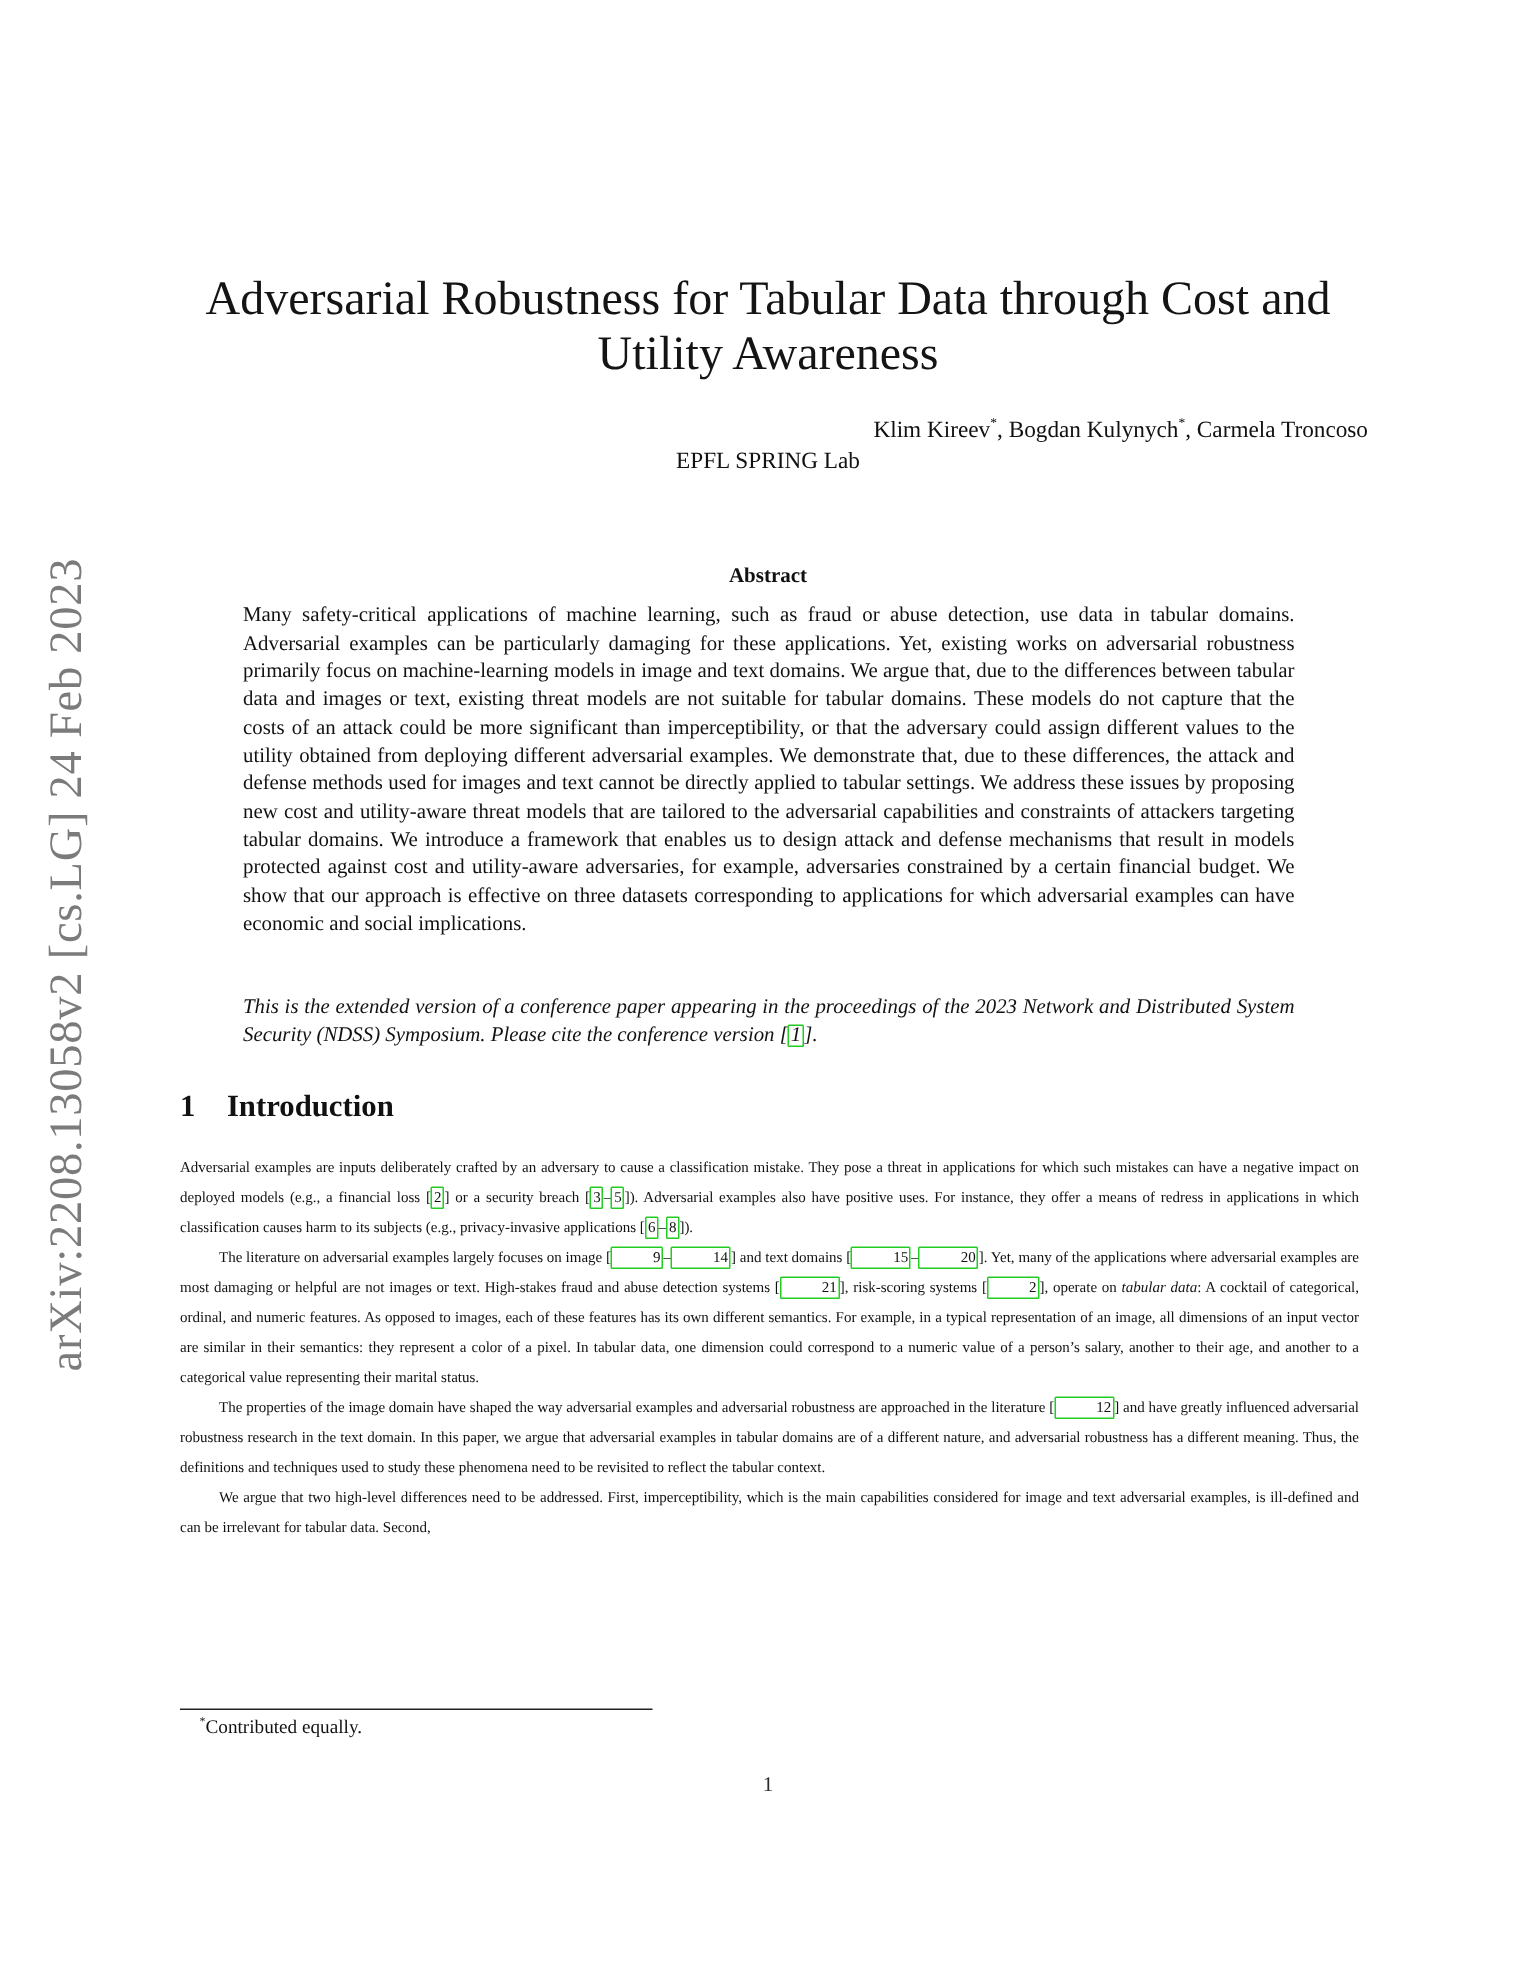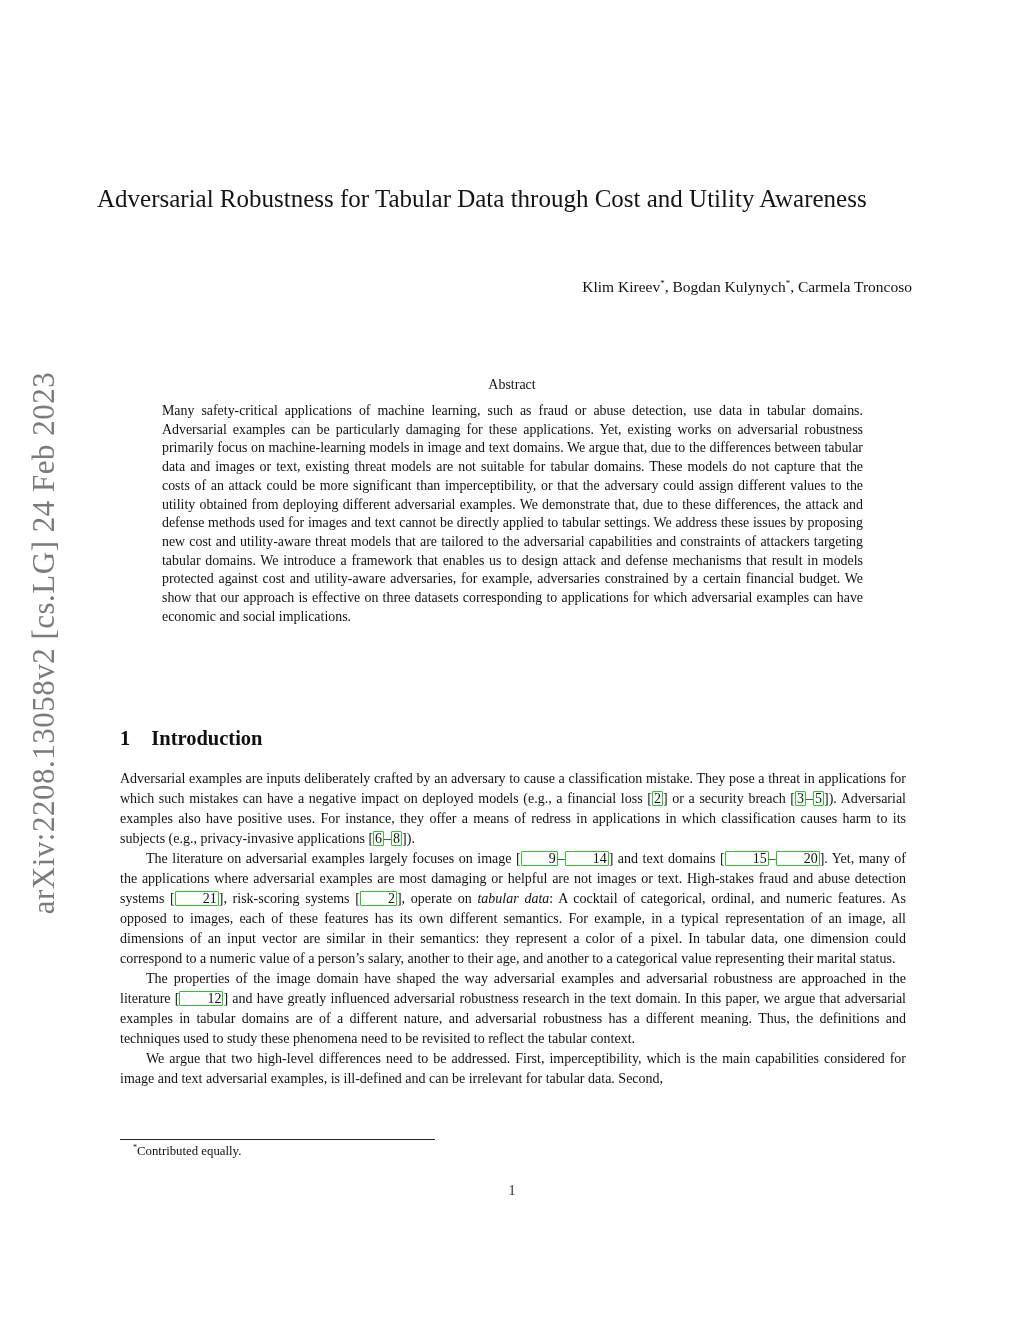--- a/index.html
+++ b/index.html
@@ -23,21 +23,22 @@
     font-size: 31px;
     letter-spacing: 0.5px;
     color: #7b7b7b;
   }
 
   .title {
     position: absolute;
     top: 180px;
     left: 97px;
     width: 830px;
-    font-size: 25px;
+    text-align: center;
+    font-size: 32px;
     line-height: 37px;
     font-weight: 400;
     color: #141414;
   }
 
   .authors {
     position: absolute;
     top: 275px;
     left: 112px;
     width: 800px;
@@ -54,21 +55,21 @@
     text-align: center;
     font-size: 15.5px;
   }
 
   .abstract-heading {
     position: absolute;
     top: 377px;
     left: 162px;
     width: 700px;
     text-align: center;
-    font-weight: 400;
+    font-weight: 700;
     font-size: 14px;
   }
   .abstract-body {
     position: absolute;
     top: 402px;
     left: 162px;
     width: 701px;
     font-size: 13.9px;
     line-height: 18.7px;
     text-align: justify;
@@ -91,21 +92,21 @@
     font-size: 20.5px;
     font-weight: 700;
   }
   .section-heading .sec-num { margin-right: 21px; }
 
   .body-text {
     position: absolute;
     top: 769px;
     left: 120px;
     width: 786px;
-    font-size: 14px;
+    font-size: 10px;
     line-height: 20px;
     text-align: justify;
   }
   .body-text p.indent { text-indent: 26px; }
   .body-text em { font-style: italic; }
 
   .cite-box {
     display: inline-block;
     border: 1.5px solid #22cc22;
     border-radius: 1px;
@@ -146,25 +147,27 @@
 <body style="color: rgb(17, 17, 17); background: rgb(255, 255, 255);">
 
 <div class="page">
 
   <div class="arxiv-watermark" style="color: rgb(123, 123, 123);">arXiv:2208.13058v2  [cs.LG]  24 Feb 2023</div>
 
   <h1 class="title">Adversarial Robustness for Tabular Data through Cost and Utility Awareness</h1>
 
   <div class="authors">Klim Kireev<sup>*</sup>,  Bogdan Kulynych<sup>*</sup>,  Carmela Troncoso</div>
 
+  <div class="affiliation">EPFL SPRING Lab</div>
 
   <div class="abstract-heading">Abstract</div>
 
   <div class="abstract-body">Many safety-critical applications of machine learning, such as fraud or abuse detection, use data in tabular domains. Adversarial examples can be particularly damaging for these applications. Yet, existing works on adversarial robustness primarily focus on machine-learning models in image and text domains. We argue that, due to the differences between tabular data and images or text, existing threat models are not suitable for tabular domains. These models do not capture that the costs of an attack could be more significant than imperceptibility, or that the adversary could assign different values to the utility obtained from deploying different adversarial examples. We demonstrate that, due to these differences, the attack and defense methods used for images and text cannot be directly applied to tabular settings. We address these issues by proposing new cost and utility-aware threat models that are tailored to the adversarial capabilities and constraints of attackers targeting tabular domains. We introduce a framework that enables us to design attack and defense mechanisms that result in models protected against cost and utility-aware adversaries, for example, adversaries constrained by a certain financial budget. We show that our approach is effective on three datasets corresponding to applications for which adversarial examples can have economic and social implications.</div>
 
+  <div class="note">This is the extended version of a conference paper appearing in the proceedings of the 2023 Network and Distributed System Security (NDSS) Symposium. Please cite the conference version [<span class="cite-box" style="border-color: rgb(34, 204, 34);">1</span>].</div>
 
   <h2 class="section-heading">
     <span class="sec-num">1</span><span>Introduction</span>
   </h2>
 
   <div class="body-text">
     <p>Adversarial examples are inputs deliberately crafted by an adversary to cause a classification mistake. They pose a threat in applications for which such mistakes can have a negative impact on deployed models (e.g., a financial loss [<span class="cite-box" style="border-color: rgb(34, 204, 34);">2</span>] or a security breach [<span class="cite-box" style="border-color: rgb(34, 204, 34);">3</span>–<span class="cite-box" style="border-color: rgb(34, 204, 34);">5</span>]). Adversarial examples also have positive uses. For instance, they offer a means of redress in applications in which classification causes harm to its subjects (e.g., privacy-invasive applications [<span class="cite-box" style="border-color: rgb(34, 204, 34);">6</span>–<span class="cite-box" style="border-color: rgb(34, 204, 34);">8</span>]).</p>
     <p class="indent">The literature on adversarial examples largely focuses on image [<span class="cite-box" style="border-color: rgb(34, 204, 34);">9</span>–<span class="cite-box" style="border-color: rgb(34, 204, 34);">14</span>] and text domains [<span class="cite-box" style="border-color: rgb(34, 204, 34);">15</span>–<span class="cite-box" style="border-color: rgb(34, 204, 34);">20</span>]. Yet, many of the applications where adversarial examples are most damaging or helpful are not images or text. High-stakes fraud and abuse detection systems [<span class="cite-box" style="border-color: rgb(34, 204, 34);">21</span>], risk-scoring systems [<span class="cite-box" style="border-color: rgb(34, 204, 34);">2</span>], operate on <em>tabular data</em>: A cocktail of categorical, ordinal, and numeric features. As opposed to images, each of these features has its own different semantics. For example, in a typical representation of an image, all dimensions of an input vector are similar in their semantics: they represent a color of a pixel. In tabular data, one dimension could correspond to a numeric value of a person’s salary, another to their age, and another to a categorical value representing their marital status.</p>
     <p class="indent">The properties of the image domain have shaped the way adversarial examples and adversarial robustness are approached in the literature [<span class="cite-box" style="border-color: rgb(34, 204, 34);">12</span>] and have greatly influenced adversarial robustness research in the text domain. In this paper, we argue that adversarial examples in tabular domains are of a different nature, and adversarial robustness has a different meaning. Thus, the definitions and techniques used to study these phenomena need to be revisited to reflect the tabular context.</p>
     <p class="indent">We argue that two high-level differences need to be addressed. First, imperceptibility, which is the main capabilities considered for image and text adversarial examples, is ill-defined and can be irrelevant for tabular data. Second,</p>

